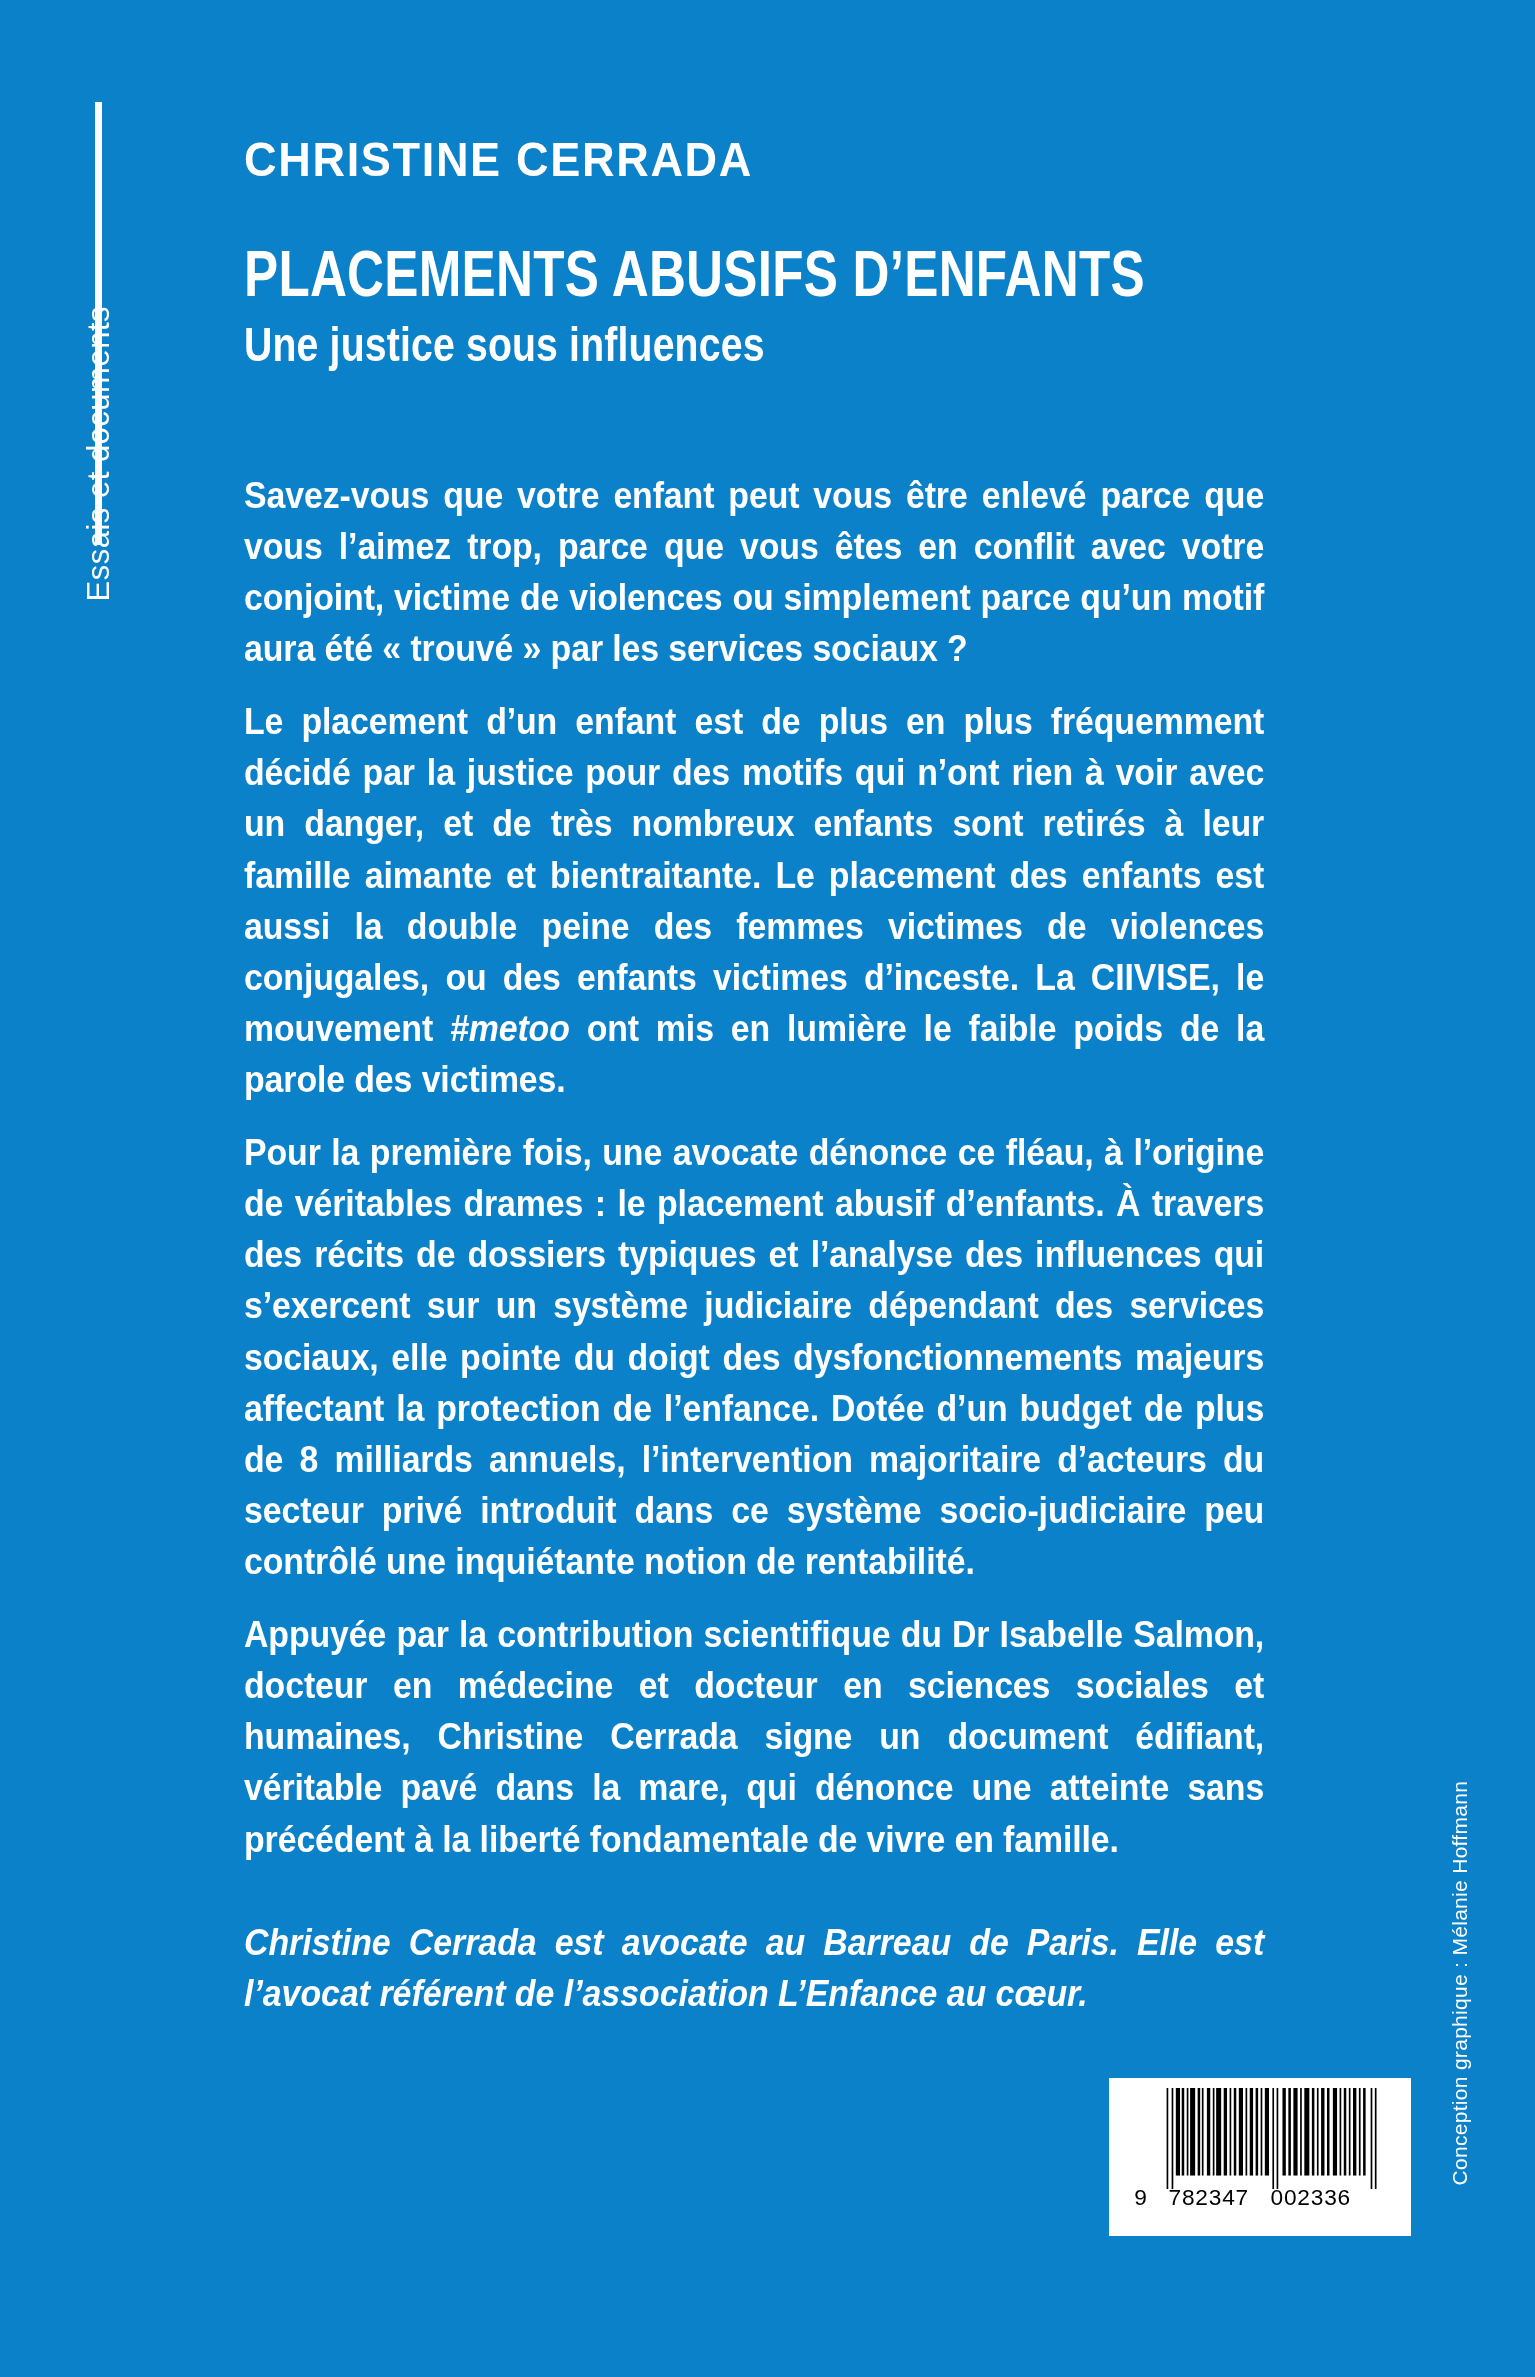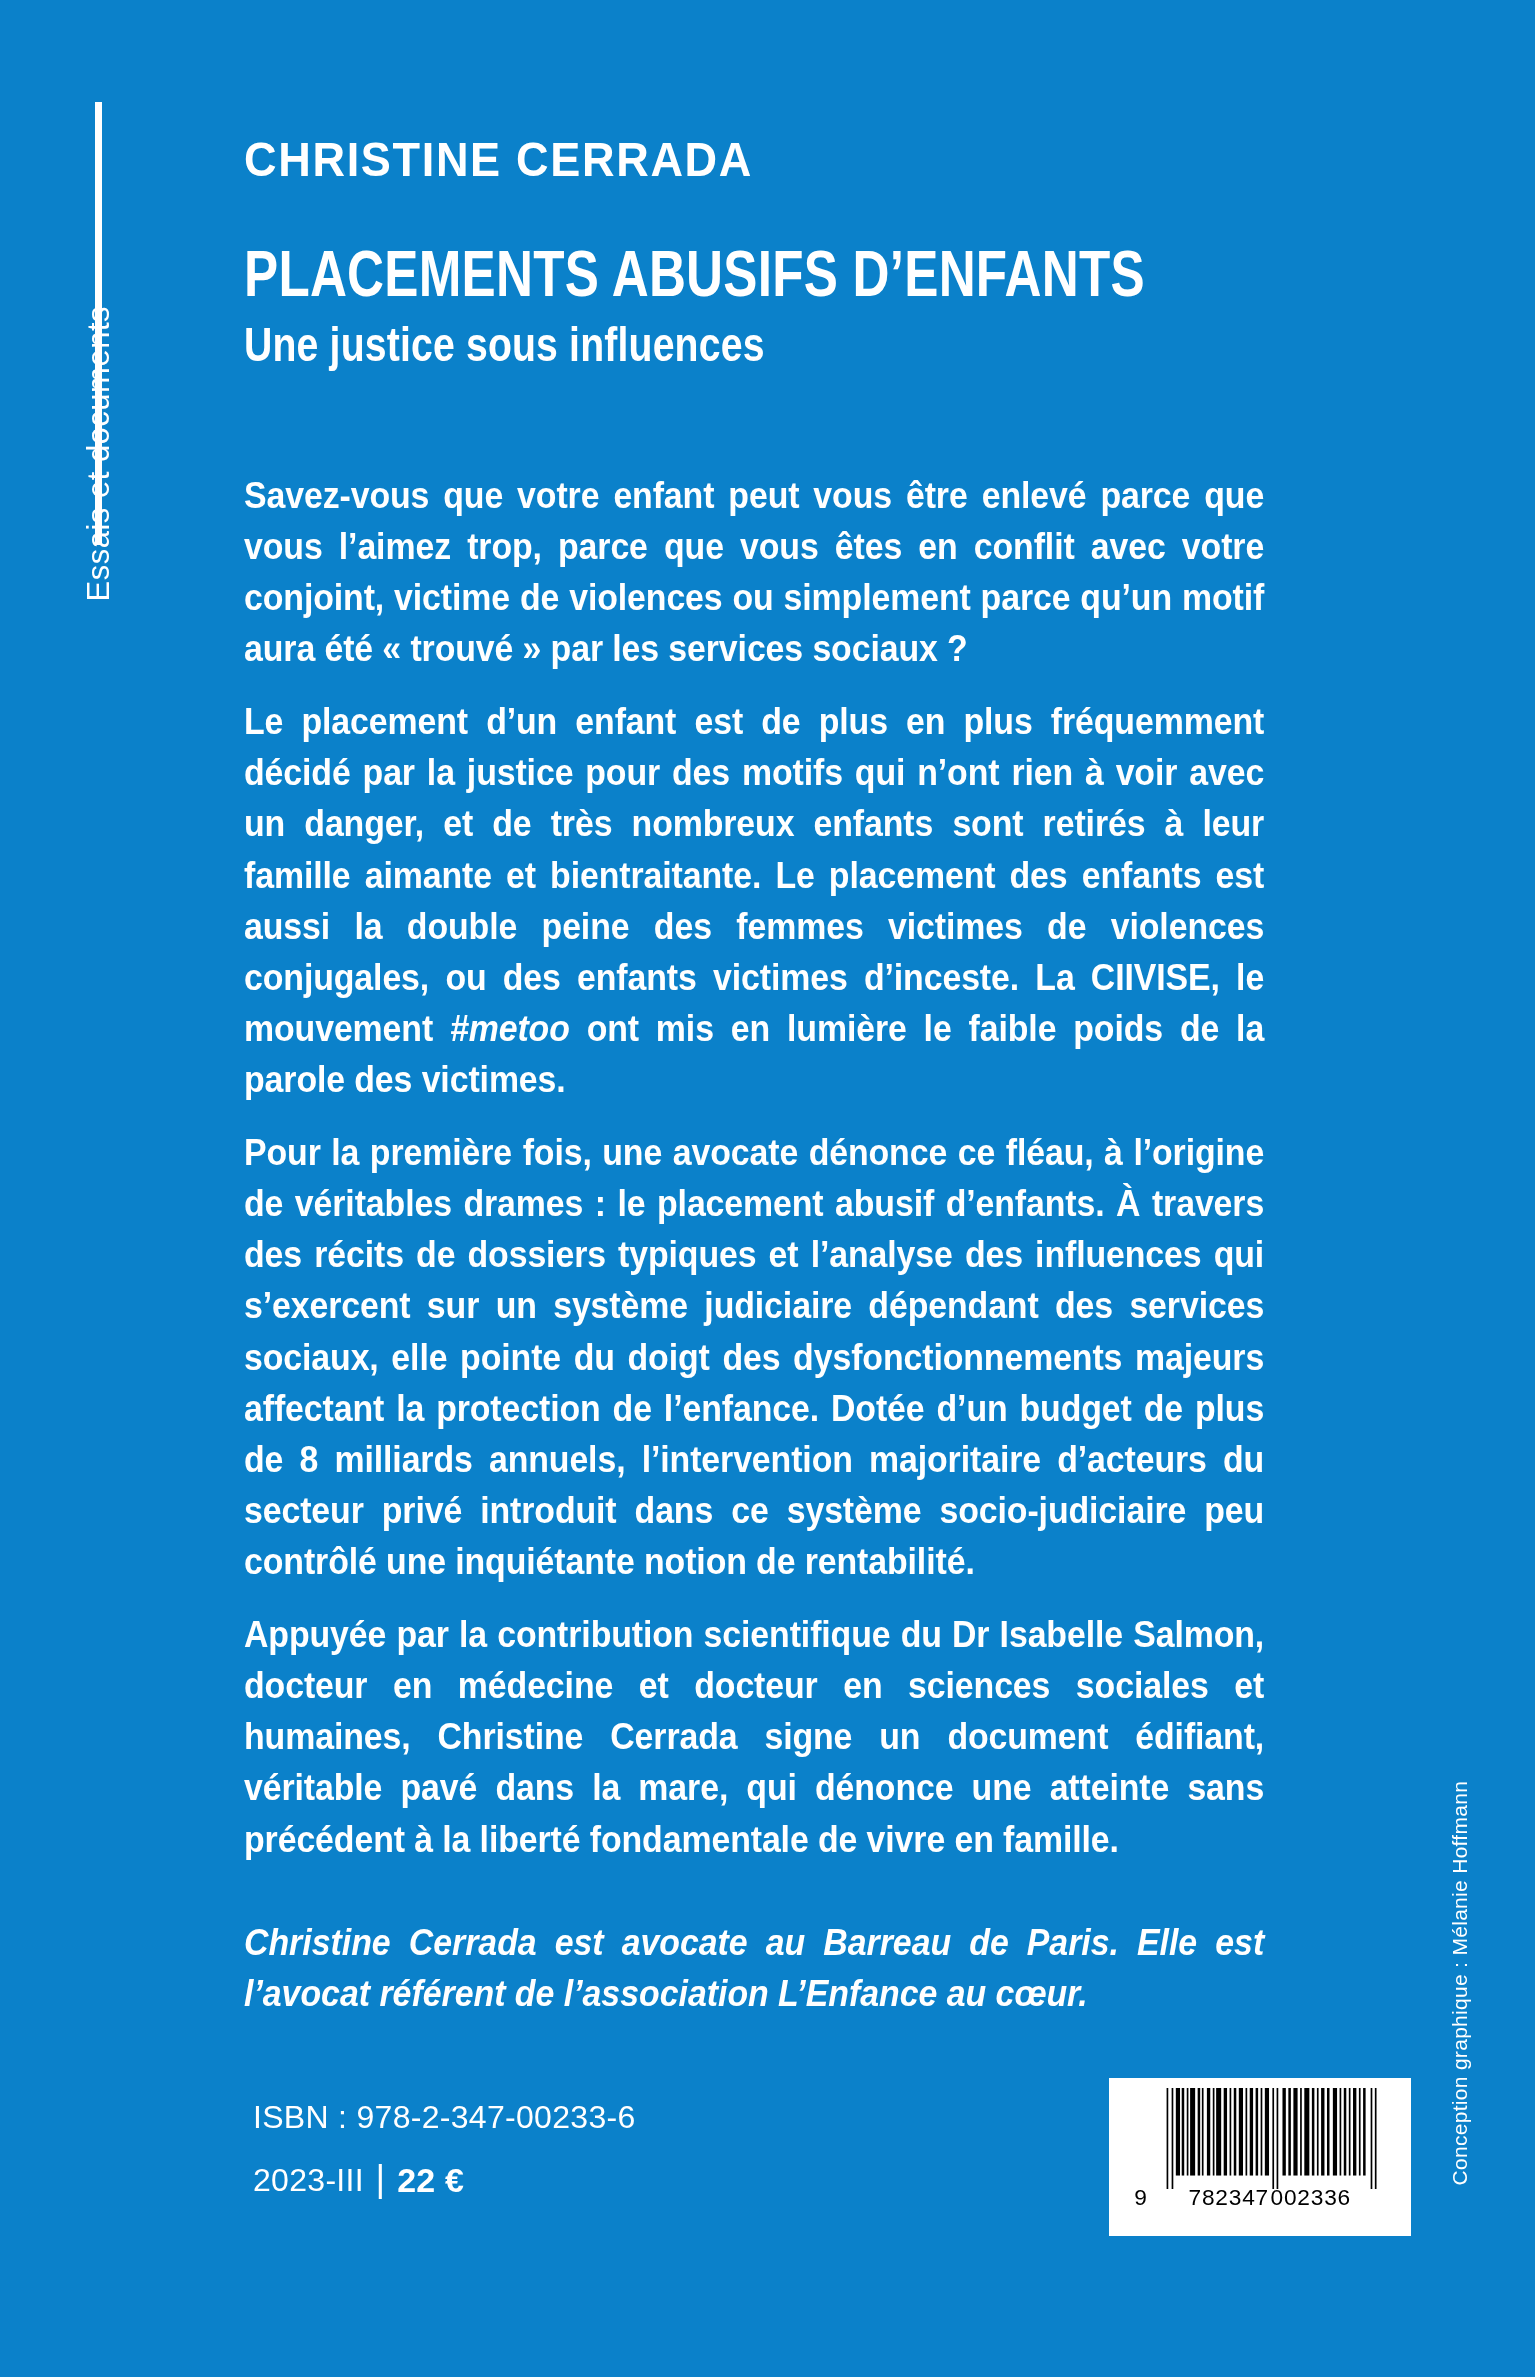--- a/index.html
+++ b/index.html
@@ -235,21 +235,21 @@
     display: flex;
     align-items: center;
   }
 
   .bc-d-lead {
     position: absolute;
     left: 1.7px;
   }
   .bc-d-left {
     position: absolute;
-    left: 56px;
+    left: 36px;
     text-align: center;
   }
   .bc-d-right {
     position: absolute;
     left: 138px;
   }
 </style>
 </head>
 <body>
 
@@ -275,28 +275,20 @@
     <p class="blurb">Pour la première fois, une avocate dénonce ce fléau, à l’origine de véritables drames : le placement abusif d’enfants. À travers des récits de dossiers typiques et l’analyse des influences qui s’exercent sur un système judiciaire dépendant des services sociaux, elle pointe du doigt des dysfonctionnements majeurs affectant la protection de l’enfance. Dotée d’un budget de plus de 8 milliards annuels, l’intervention majoritaire d’acteurs du secteur privé introduit dans ce système socio-judiciaire peu contrôlé une inquiétante notion de rentabilité.</p>
 
     <p class="blurb">Appuyée par la contribution scientifique du Dr Isabelle Salmon, docteur en médecine et docteur en sciences sociales et humaines, Christine Cerrada signe un document édifiant, véritable pavé dans la mare, qui dénonce une atteinte sans précédent à la liberté fondamentale de vivre en famille.</p>
 
     <p class="bio">Christine Cerrada est avocate au Barreau de Paris. Elle est l’avocat référent de l’association L’Enfance au cœur.</p>
 
   </div>
 
   <div class="footer">
 
-    <div class="isbn-block">
-      <div class="isbn-line">ISBN : 978-2-347-00233-6</div>
-      <div class="price-line">
-        <span>2023-III</span>
-        <span class="price-sep">|</span>
-        <span class="price-value">22 €</span>
-      </div>
-    </div>
 
     <div class="barcode-box">
       <div class="barcode-inner">
         <svg class="barcode-svg" viewBox="0 0 312 120" preserveAspectRatio="none">
           <g fill="#000000">
 
             <rect x="40" y="0" width="2" height="120"></rect>
             <rect x="46" y="0" width="2" height="120"></rect>
 
             <rect x="51" y="0" width="5" height="104"></rect>

